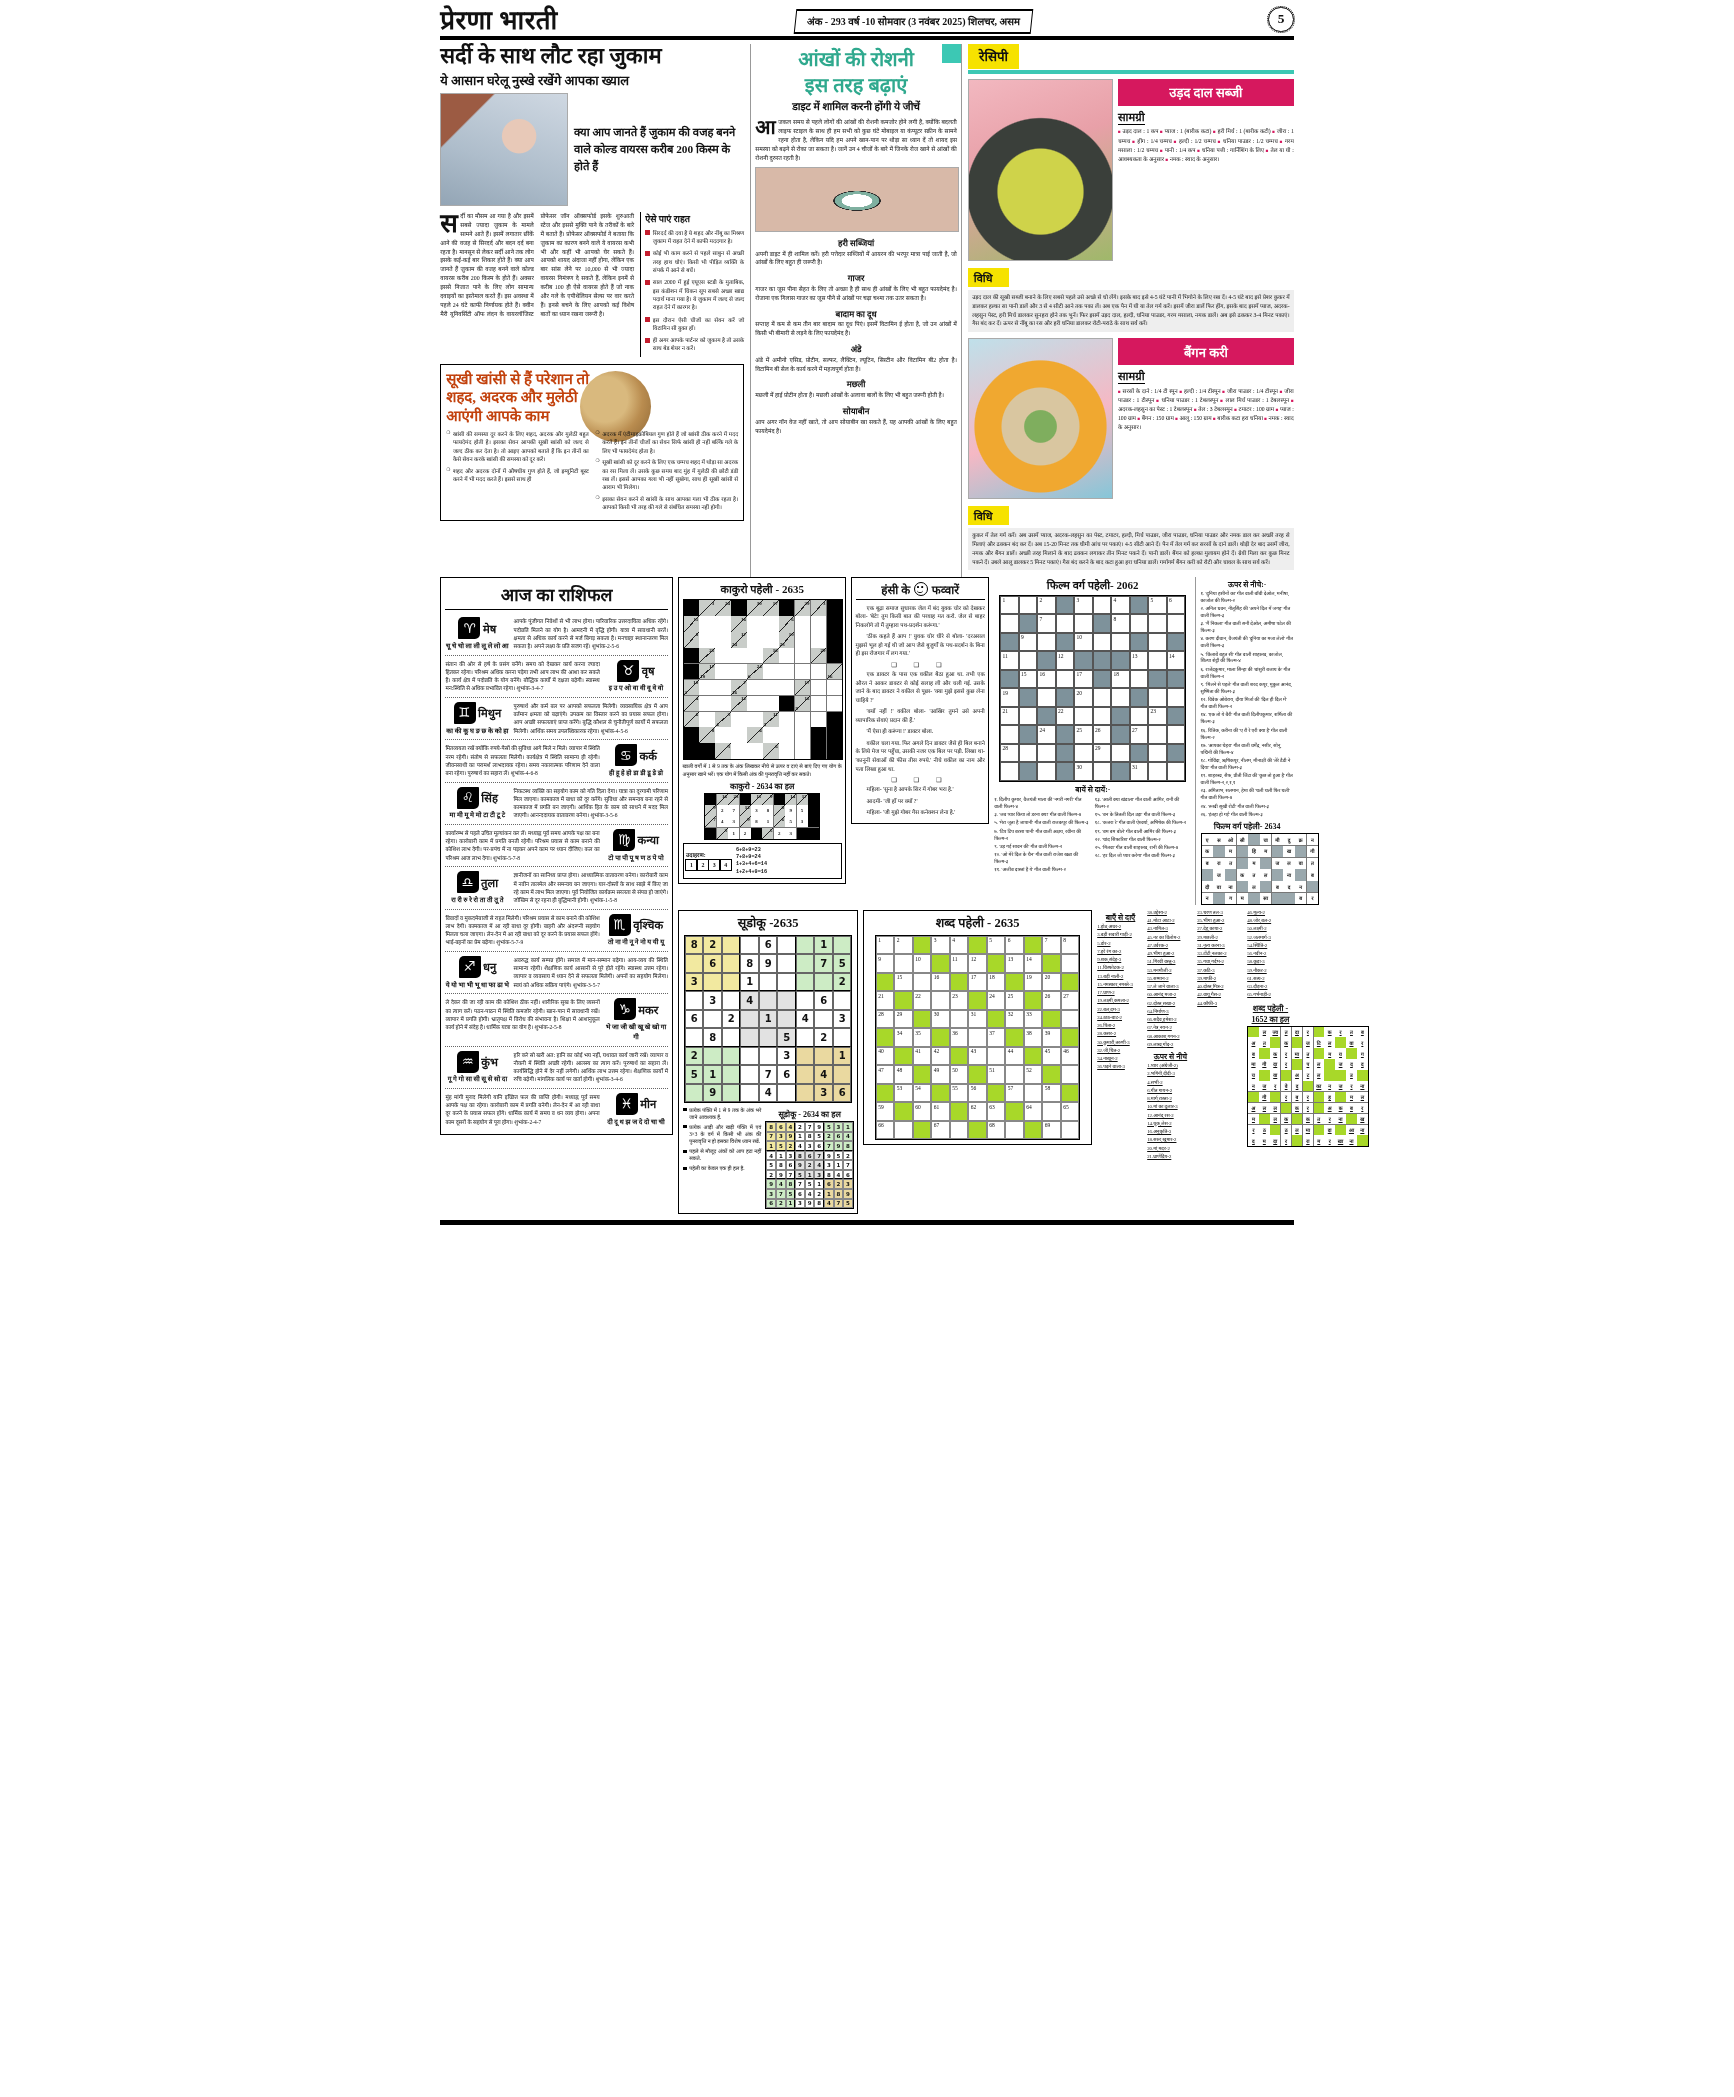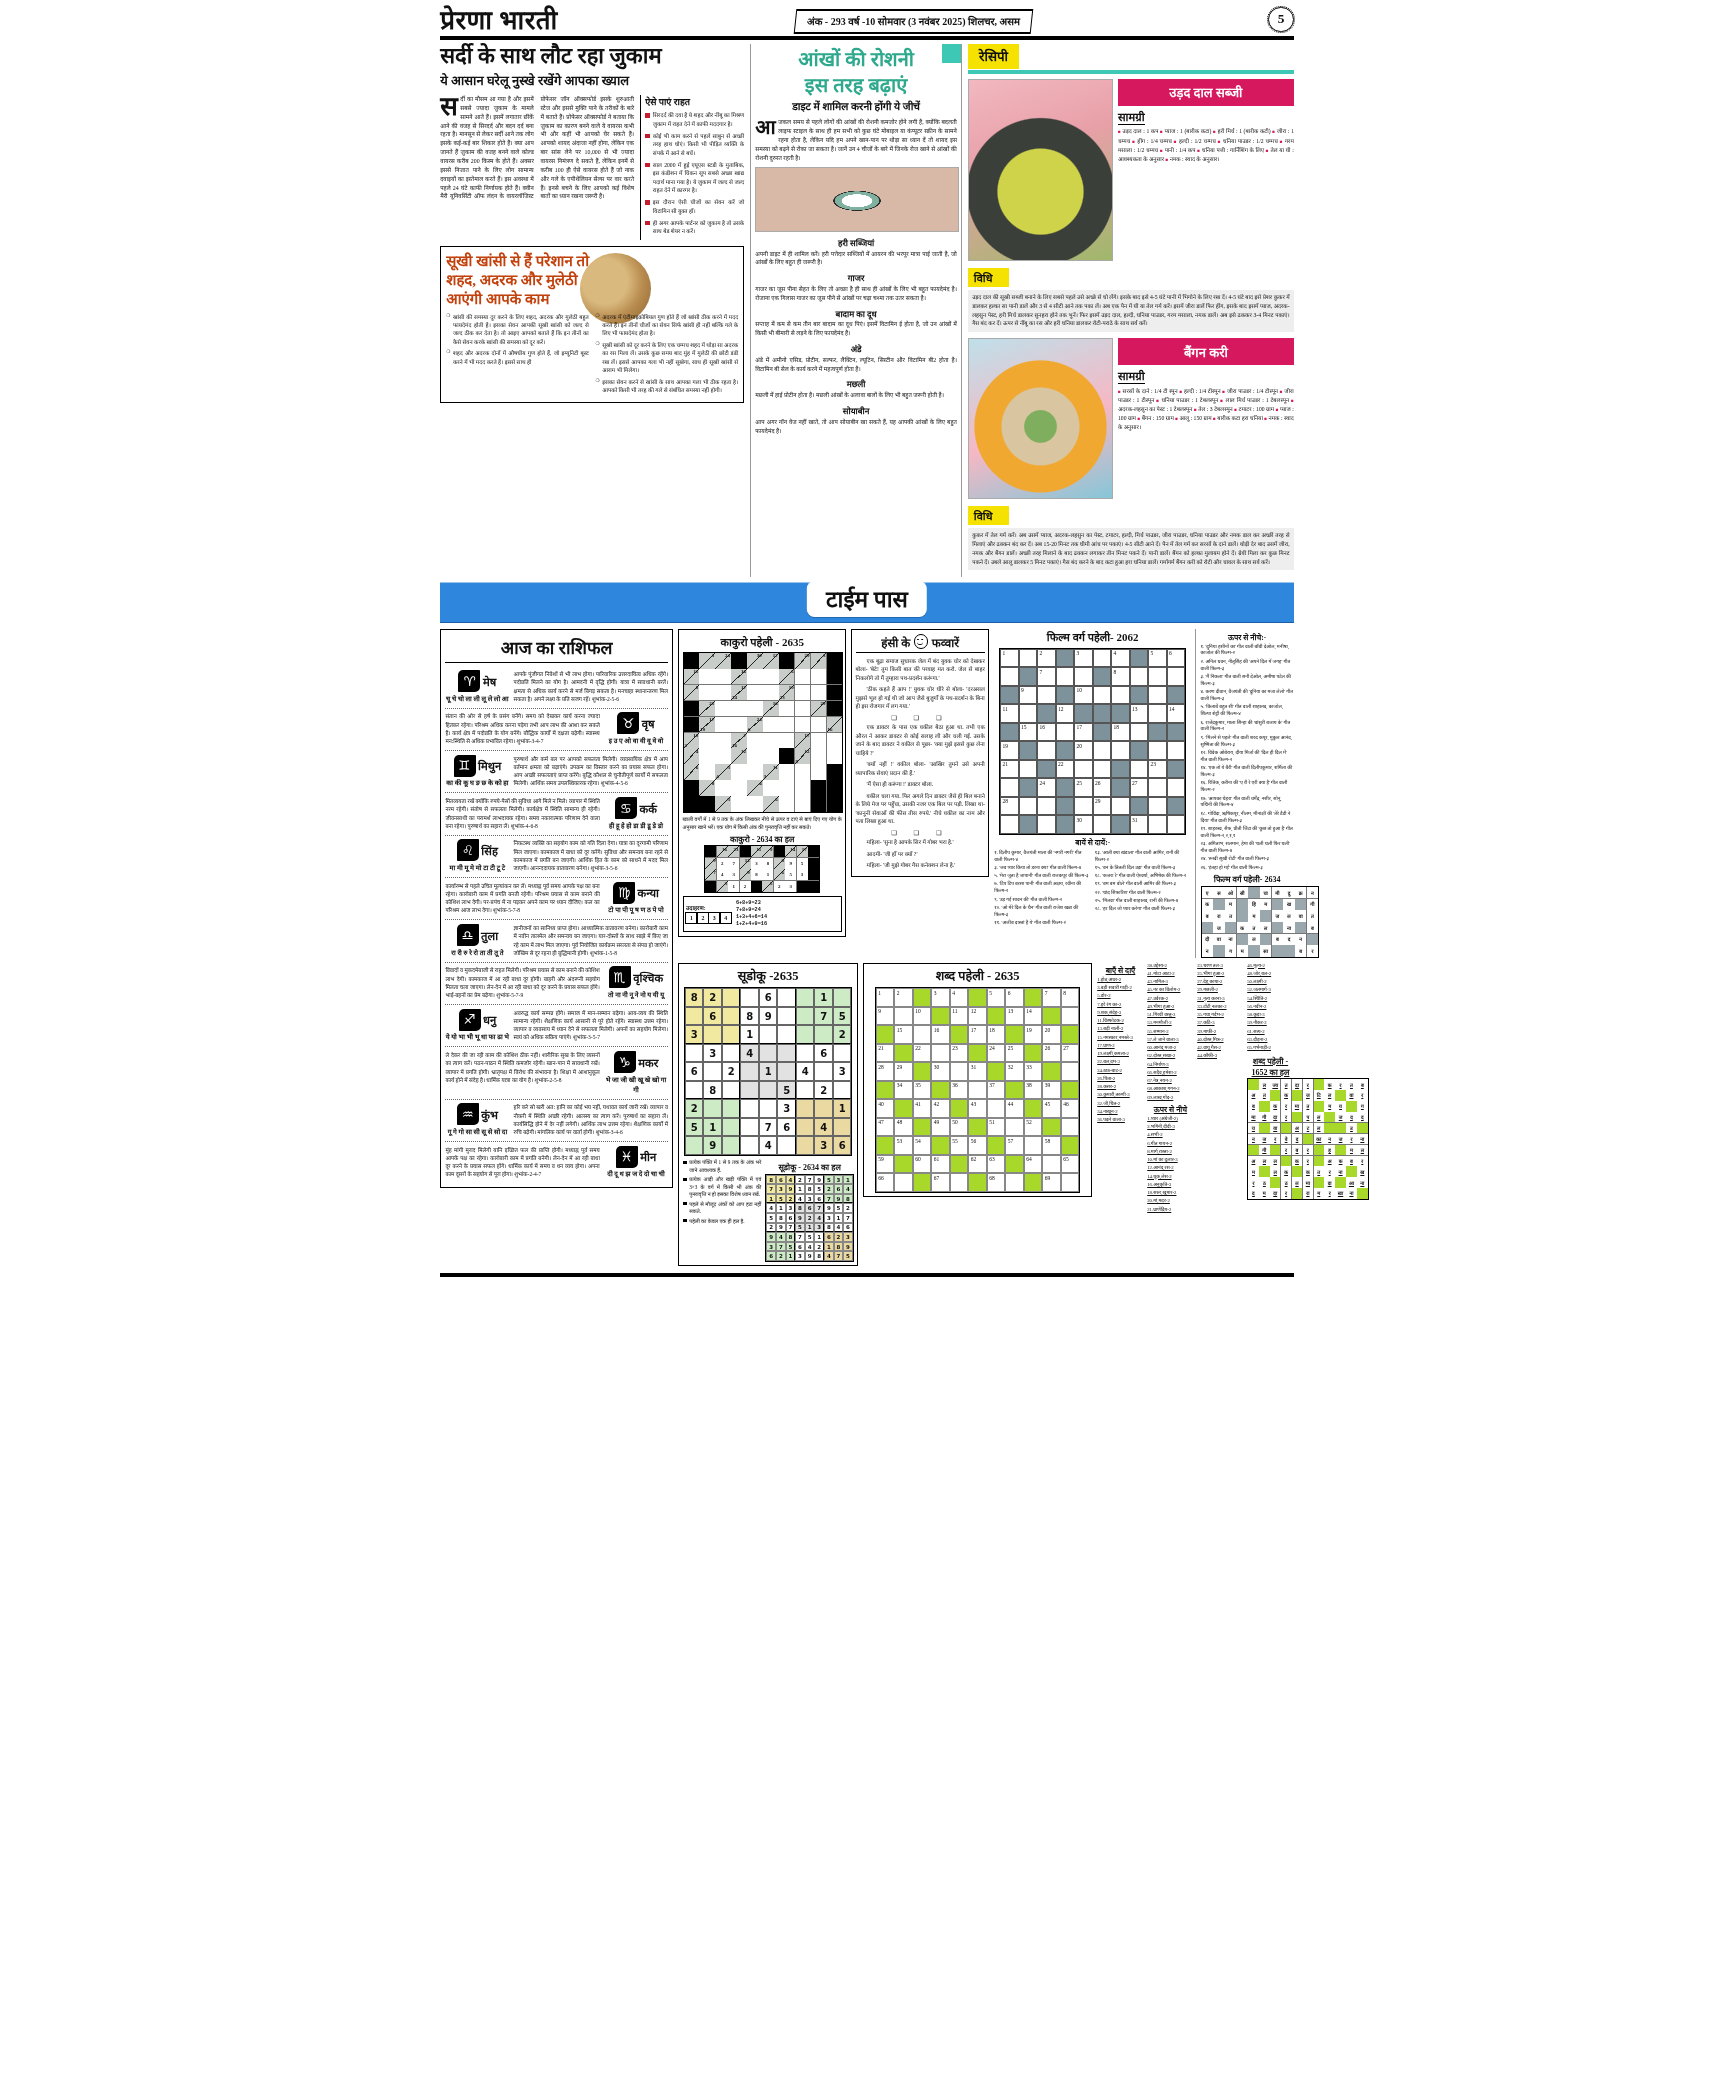--- a/index.html
+++ b/index.html
@@ -175,20 +175,24 @@
     </div>
     <div class="badge">5</div>
   </header>
   <div class="rule"></div>
 
   <section class="top">
 
     <article class="colA">
       <h1 class="h1a">सर्दी के साथ लौट रहा जुकाम</h1>
       <div class="h2a">ये आसान घरेलू नुस्खे रखेंगे आपका ख्याल</div>
+      <div class="cold-photorow">
+        <div class="photo photo-sneeze"></div>
+        <div class="callout">क्या आप जानते हैं जुकाम की वजह बनने वाले कोल्ड वायरस करीब 200 किस्म के होते हैं</div>
+      </div>
       <div class="bodygrid">
         <div class="coldbody"><span class="dropcap">स</span><span>र्दी का मौसम आ गया है और इसमें सबसे ज्यादा जुकाम के मामले सामने आते हैं। इसमें लगातार छींकें आने की वजह से सिरदर्द और बदन दर्द बना रहता है। मानसून से लेकर सर्दी आने तक लोग इसके कई-कई बार शिकार होते हैं। क्या आप जानते हैं जुकाम की वजह बनने वाले कोल्ड वायरस करीब 200 किस्म के होते हैं। अक्सर इससे निजात पाने के लिए लोग सामान्य दवाइयों का इस्तेमाल करते हैं। इस अवस्था में पहले 24 घंटे काफी निर्णायक होते हैं। क्वीन मैरी यूनिवर्सिटी ऑफ लंदन के वायरलॉजिस्ट प्रोफेसर जॉन ऑक्सफोर्ड इसके शुरुआती स्टेज और इससे मुक्ति पाने के तरीकों के बारे में बताते हैं। प्रोफेसर ऑक्सफोर्ड ने बताया कि जुकाम का कारण बनने वाले ये वायरस कभी भी और कहीं भी आपको घेर सकते हैं। आपको शायद अंदाजा नहीं होगा, लेकिन एक बार सांस लेने पर 10,000 से भी ज्यादा वायरस निमंत्रण दे सकते हैं, लेकिन इनमें से करीब 100 ही ऐसे वायरस होते हैं जो नाक और गले के एपीथेलियन सेल्स पर वार करते हैं। इनसे बचने के लिए आपको कई विशेष बातों का ध्यान रखना जरूरी है।</span></div>
         <aside class="relief">
           <h3>ऐसे पाएं राहत</h3>
           <ul class="rl" id="relief-list">
               <li>सिरदर्द की दवा है ये शहद और नींबू का मिश्रण जुकाम में राहत देने में काफी मददगार है।</li>
               <li>कोई भी काम करने से पहले साबुन से अच्छी तरह हाथ धोएं। किसी भी पीड़ित व्यक्ति के संपर्क में आने से बचें।</li>
               <li>साल 2000 में हुई एयूएस स्टडी के मुताबिक, इस कंडीशन में चिकन सूप सबसे अच्छा खाद्य पदार्थ माना गया है। ये जुकाम में जल्द से जल्द राहत देने में कारगर है।</li>
               <li>इस दौरान ऐसी चीजों का सेवन करें जो विटामिन सी युक्त हों।</li>
               <li>ही अगर आपके पार्टनर को जुकाम है तो उसके साथ बेड शेयर न करें।</li>
@@ -249,23 +253,20 @@
               <div class="rbody"><div class="rtitle">उड़द दाल सब्जी</div><div class="ringhead">सामग्री</div><div class="ring"><span class="sq">■</span> उड़द दाल : 1 कप  <span class="sq">■</span> प्याज : 1 (बारीक कटा)  <span class="sq">■</span> हरी मिर्च : 1 (बारीक कटी)  <span class="sq">■</span> जीरा : 1 चम्मच  <span class="sq">■</span> हींग : 1/4 चम्मच  <span class="sq">■</span> हल्दी : 1/2 चम्मच  <span class="sq">■</span> धनिया पाउडर : 1/2 चम्मच  <span class="sq">■</span> गरम मसाला : 1/2 चम्मच  <span class="sq">■</span> पानी : 1/4 कप  <span class="sq">■</span> धनिया पत्ती : गार्निशिंग के लिए  <span class="sq">■</span> तेल या घी : आवश्यकता के अनुसार  <span class="sq">■</span> नमक : स्वाद के अनुसार।</div></div>
             </div><div class="vidhi-label">विधि</div><div class="vidhi">उड़द दाल की सूखी सब्जी बनाने के लिए सबसे पहले उसे अच्छे से धो लेंगे। इसके बाद इसे 4-5 घंटे पानी में भिगोने के लिए रख दें। 4-5 घंटे बाद इसे प्रेशर कुकर में डालकर हल्का सा पानी डालें और 3 से 4 सीटी आने तक पका लें। अब एक पैन में घी या तेल गर्म करें। इसमें जीरा डालें फिर हींग, इसके बाद इसमें प्याज, अदरक-लहसुन पेस्ट, हरी मिर्च डालकर सुनहरा होने तक भुनें। फिर इसमें उड़द दाल, हल्दी, धनिया पाउडर, गरम मसाला, नमक डालें। अब इसे ढककर 3-4 मिनट पकाएं। गैस बंद कर दें। ऊपर से नींबू का रस और हरी धनिया डालकर रोटी-पराठे के साथ सर्व करें।</div></div>
           <div><div class="recipe">
               <div class="photo rphoto2"></div>
               <div class="rbody"><div class="rtitle">बैंगन करी</div><div class="ringhead">सामग्री</div><div class="ring"><span class="sq">■</span> सरसों के दाने : 1/4 टी स्पून  <span class="sq">■</span> हल्दी : 1/4 टीस्पून  <span class="sq">■</span> जीरा पाउडर : 1/4 टीस्पून  <span class="sq">■</span> जीरा पाउडर : 1 टीस्पून  <span class="sq">■</span> धनिया पाउडर : 1 टेबलस्पून  <span class="sq">■</span> लाल मिर्च पाउडर : 1 टेबलस्पून  <span class="sq">■</span> अदरक-लहसुन का पेस्ट : 1 टेबलस्पून  <span class="sq">■</span> तेल : 3 टेबलस्पून  <span class="sq">■</span> टमाटर : 100 ग्राम  <span class="sq">■</span> प्याज : 100 ग्राम  <span class="sq">■</span> बैंगन : 150 ग्राम  <span class="sq">■</span> आलू : 150 ग्राम  <span class="sq">■</span> बारीक कटा हरा धनिया  <span class="sq">■</span> नमक : स्वाद के अनुसार।</div></div>
             </div><div class="vidhi-label">विधि</div><div class="vidhi">कुकर में तेल गर्म करें। अब उसमें प्याज, अदरक-लहसुन का पेस्ट, टमाटर, हल्दी, मिर्च पाउडर, जीरा पाउडर, धनिया पाउडर और नमक डाल कर अच्छी तरह से मिलाएं और ढक्कन बंद कर दें। अब 15-20 मिनट तक धीमी आंच पर पकाएं। 4-5 सीटी आने दें। पैन में तेल गर्म कर सरसों के दाने डालें। थोड़ी देर बाद उसमें जीरा, नमक और बैंगन डालें। अच्छी तरह मिलाने के बाद ढक्कन लगाकर तीन मिनट पकने दें। पानी डालें। बैंगन को हल्का मुलायम होने दें। ग्रेवी मिला कर कुछ मिनट पकने दें। उबले आलू डालकर 5 मिनट पकाएं। गैस बंद करने के बाद कटा हुआ हरा धनिया डालें। गर्मागर्म बैंगन करी को रोटी और चावल के साथ सर्व करें।</div></div>
         </div>
     </section>
   </section>
 
-  <div class="banner">
-    <div class="plate"><span>टाईम पास</span></div>
-  </div>
 
   <section class="bottom">
 
     <section class="rashifal">
       <h2>आज का राशिफल</h2>
       <div id="h-entries">
           <div class="h-entry">
             <div class="sign">
               <div class="signrow">
                 <div class="signicon">♈</div>

